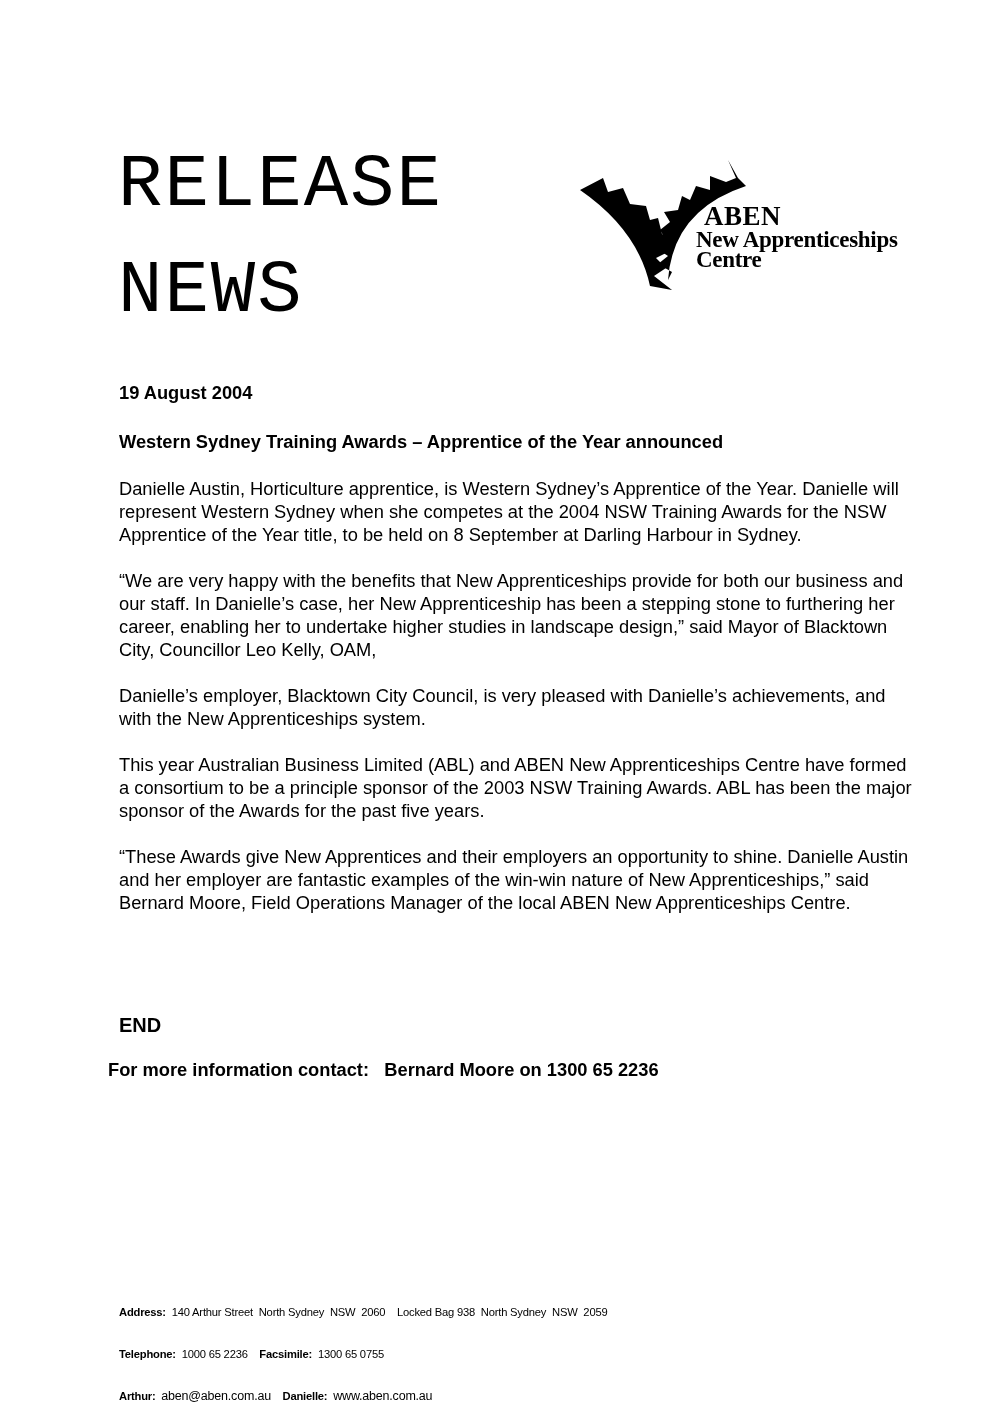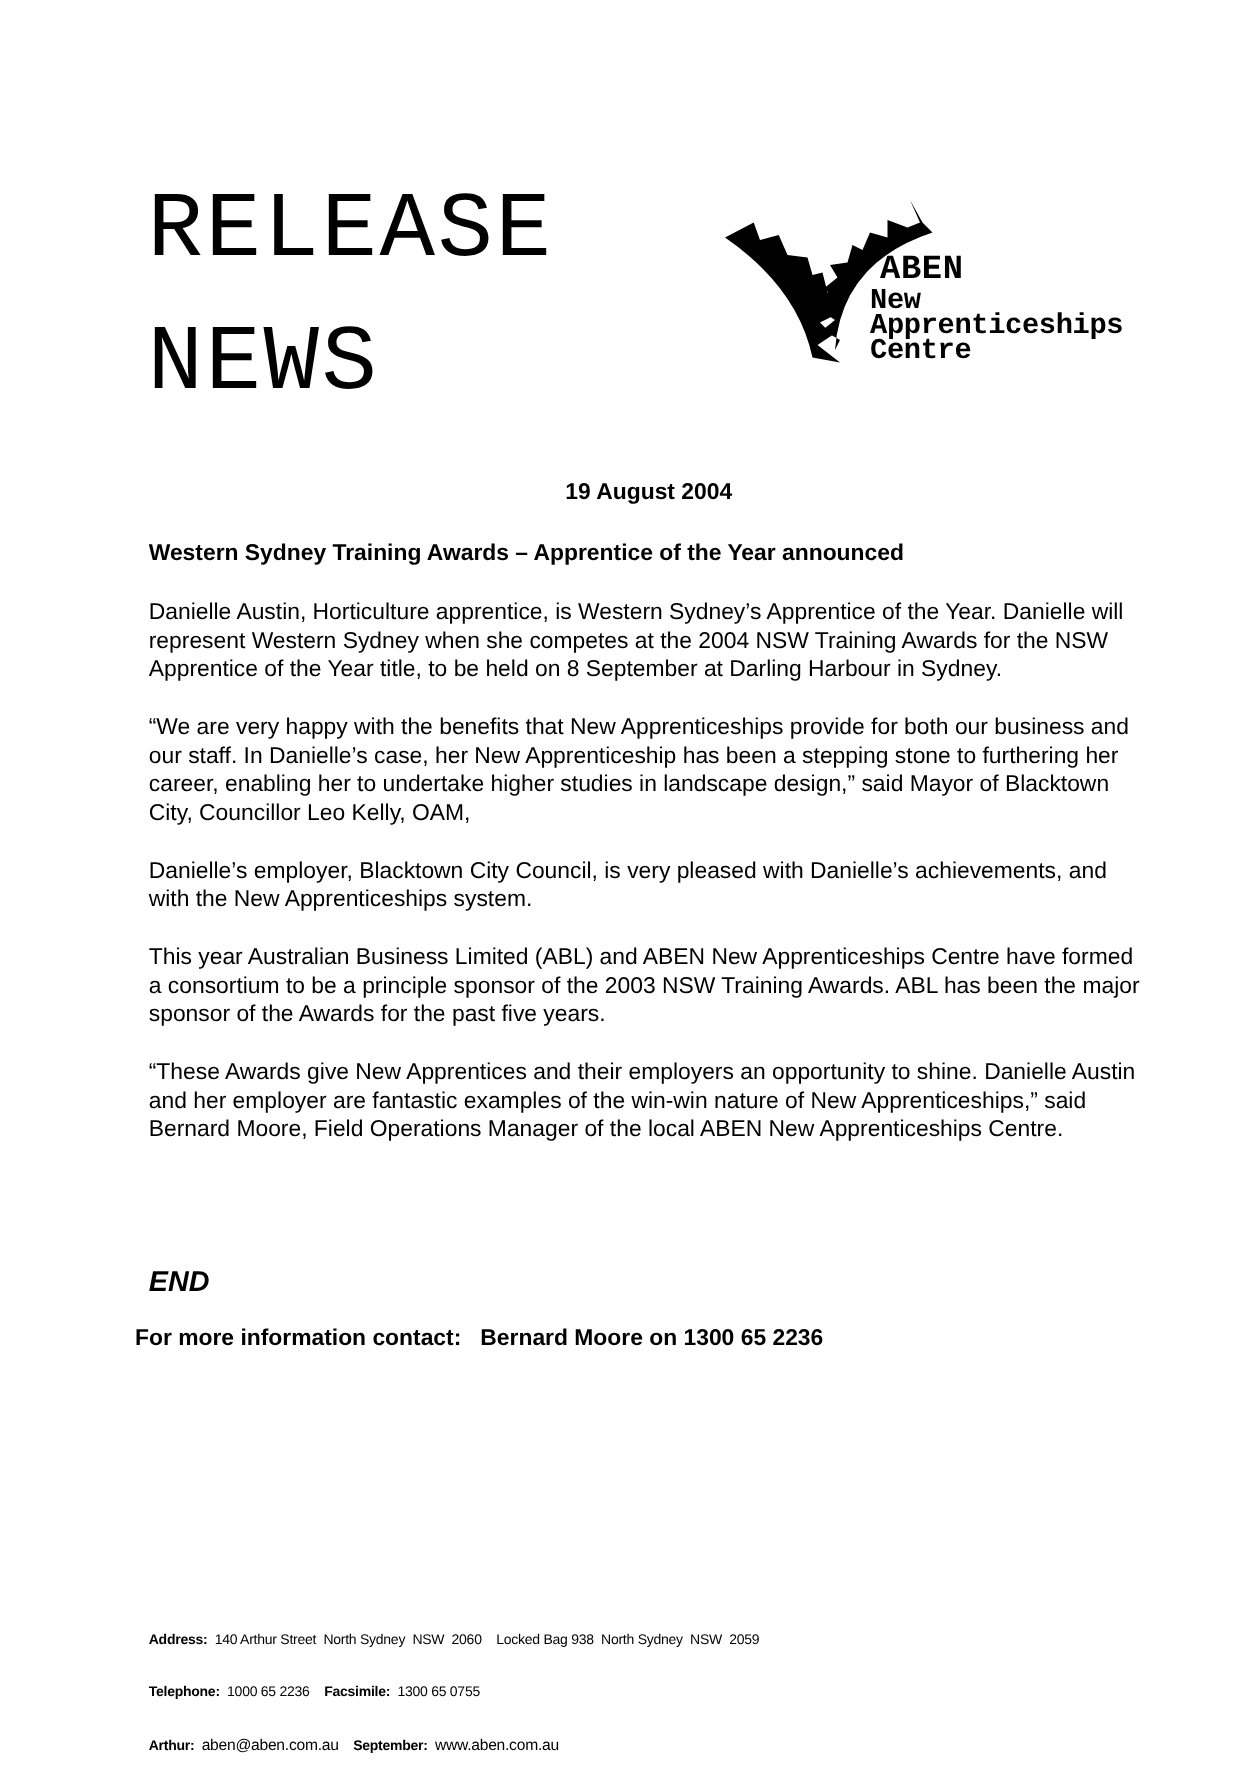--- a/index.html
+++ b/index.html
@@ -6,32 +6,32 @@
     body { width: 1000px; height: 1414px; position: relative; overflow: hidden; color: #000; }
     .title {
       position: absolute; left: 118px; top: 132px;
       font-family: "Liberation Mono", "DejaVu Sans Mono", monospace;
       font-size: 74px; line-height: 106px; letter-spacing: 2px; font-weight: normal;
       margin: 0;
     }
     .title span { display: block; }
     .logo { position: absolute; left: 578px; top: 160px; width: 345px; height: 135px; }
     .logo svg { position: absolute; left: 0; top: 0; }
-    .logo-text { position: absolute; left: 118px; top: 42px; font-family: Liberation Mono, monospace; font-weight: bold; }
+    .logo-text { position: absolute; left: 118px; top: 42px; font-family: Liberation Serif, serif; font-weight: bold; }
     .logo-aben { font-size: 27px; line-height: 28px; margin-left: 8px; letter-spacing: 0.5px; }
     .logo-sub { font-size: 23px; line-height: 20px; letter-spacing: -0.3px; }
     .content {
       position: absolute; left: 119px; top: 381px; width: 800px;
       font-family: "Liberation Sans", sans-serif; font-size: 18.3px; line-height: 23px;
     }
     .content p { margin: 0 0 23px 0; }
     .bold { font-weight: bold; }
-    .date { margin-bottom: 26px !important; text-align: center; }
+    .date { margin-bottom: 26px !important; }
     .headline { margin-bottom: 24px !important; }
-    .end-block { position: absolute; left: 119px; top: 1014px; font-family: "Liberation Sans", sans-serif; font-size: 23px; font-weight: bold; line-height: 23px; font-style: italic; }
+    .end-block { position: absolute; left: 119px; top: 1014px; font-family: "Liberation Sans", sans-serif; font-size: 20px; font-weight: bold; line-height: 23px; }
     .contact { position: absolute; left: 108px; top: 1058px; font-family: "Liberation Sans", sans-serif; font-size: 18.3px; font-weight: bold; line-height: 23px; white-space: pre; }
     .footer { position: absolute; left: 119px; top: 1277px; font-family: "Liberation Sans", sans-serif; font-size: 11.2px; line-height: 14px; white-space: pre; letter-spacing: -0.2px; }
     .footer .row { display: block; }
     .footer .lbl { font-weight: bold; }
     .footer .big { font-size: 12.5px; }
   </style>
 </head>
 <body>
 
 <h1 class="title">
@@ -63,16 +63,16 @@
   <p>“These Awards give New Apprentices and their employers an opportunity to shine. Danielle Austin and her employer are fantastic examples of the win-win nature of New Apprenticeships,” said Bernard Moore, Field Operations Manager of the local ABEN New Apprenticeships Centre.</p>
 </div>
 
 <div class="end-block">END</div>
 
 <div class="contact"><span>For more information contact:</span>   <span>Bernard Moore on 1300 65 2236</span></div>
 
 <div class="footer">
   <span class="row"><span class="lbl">Address:</span>  <span>140 Arthur Street  North Sydney  NSW  2060    Locked Bag 938  North Sydney  NSW  2059</span></span>
   <span class="row"><span class="lbl">Telephone:</span>  <span>1000 65 2236</span>    <span class="lbl">Facsimile:</span>  <span>1300 65 0755</span></span>
-  <span class="row"><span class="lbl">Arthur:</span>  <span class="big">aben@aben.com.au</span>    <span class="lbl">September:</span>  <span class="big">www.aben.com.au</span></span>
+  <span class="row"><span class="lbl">Arthur:</span>  <span class="big">aben@aben.com.au</span>    <span class="lbl">Danielle:</span>  <span class="big">www.aben.com.au</span></span>
   
   
 </div>
 
 </body></html>

